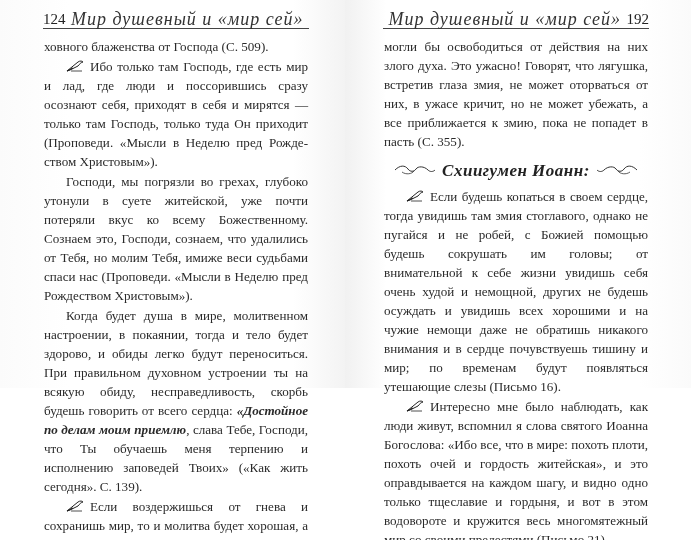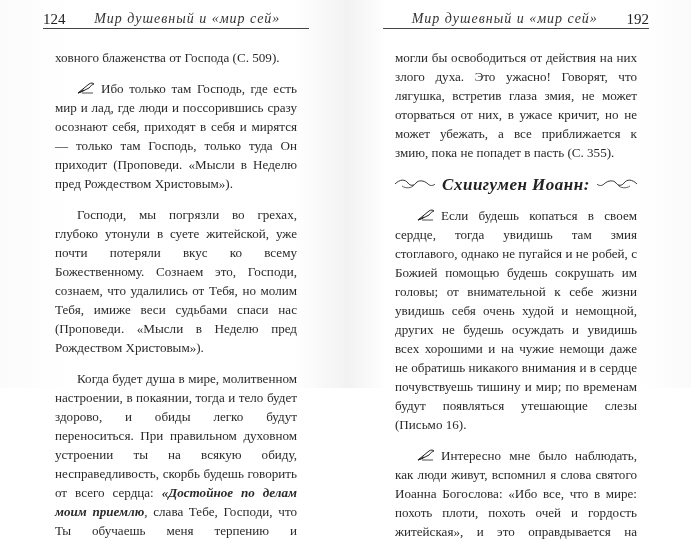--- a/index.html
+++ b/index.html
@@ -18,33 +18,33 @@
   .header {
     position: absolute; top: 10px; height: 18px;
     border-bottom: 1px solid #444;
     display: flex; align-items: flex-end;
     font-size: 15px; line-height: 18px;
   }
   .page.left .header { left: 43px; width: 266px; }
   .page.right .header { left: 38px; width: 266px; }
   .header .num { font-family: "Liberation Serif", serif; font-size: 15px; color: #222; }
   .header .title {
-    font-style: italic; letter-spacing: 1px; color: #333; font-size: 14px;
+    font-style: italic; letter-spacing: 1px; color: #333; font-size: 18px;
     flex: 1; text-align: center;
   }
 
   .body {
     position: absolute; top: 36px;
     font-size: 13.1px; line-height: 19px;
     text-align: justify; hyphens: manual;
   }
   .page.left .body { left: 43px; width: 266px; }
   .page.right .body { left: 38px; width: 266px; }
 
-  .para { margin: 12px; text-indent: 0; }
+  .para { margin: 1px; text-indent: 0; }
   .para.indent { text-indent: 22px; }
   .b-it { font-weight: bold; font-style: italic; }
 
   .quill {
     display: inline-block; width: 18px; height: 12px;
     vertical-align: -1px; margin-right: 6px; text-indent: 0;
   }
   .quill svg { display: block; }
 
   .section-heading {

